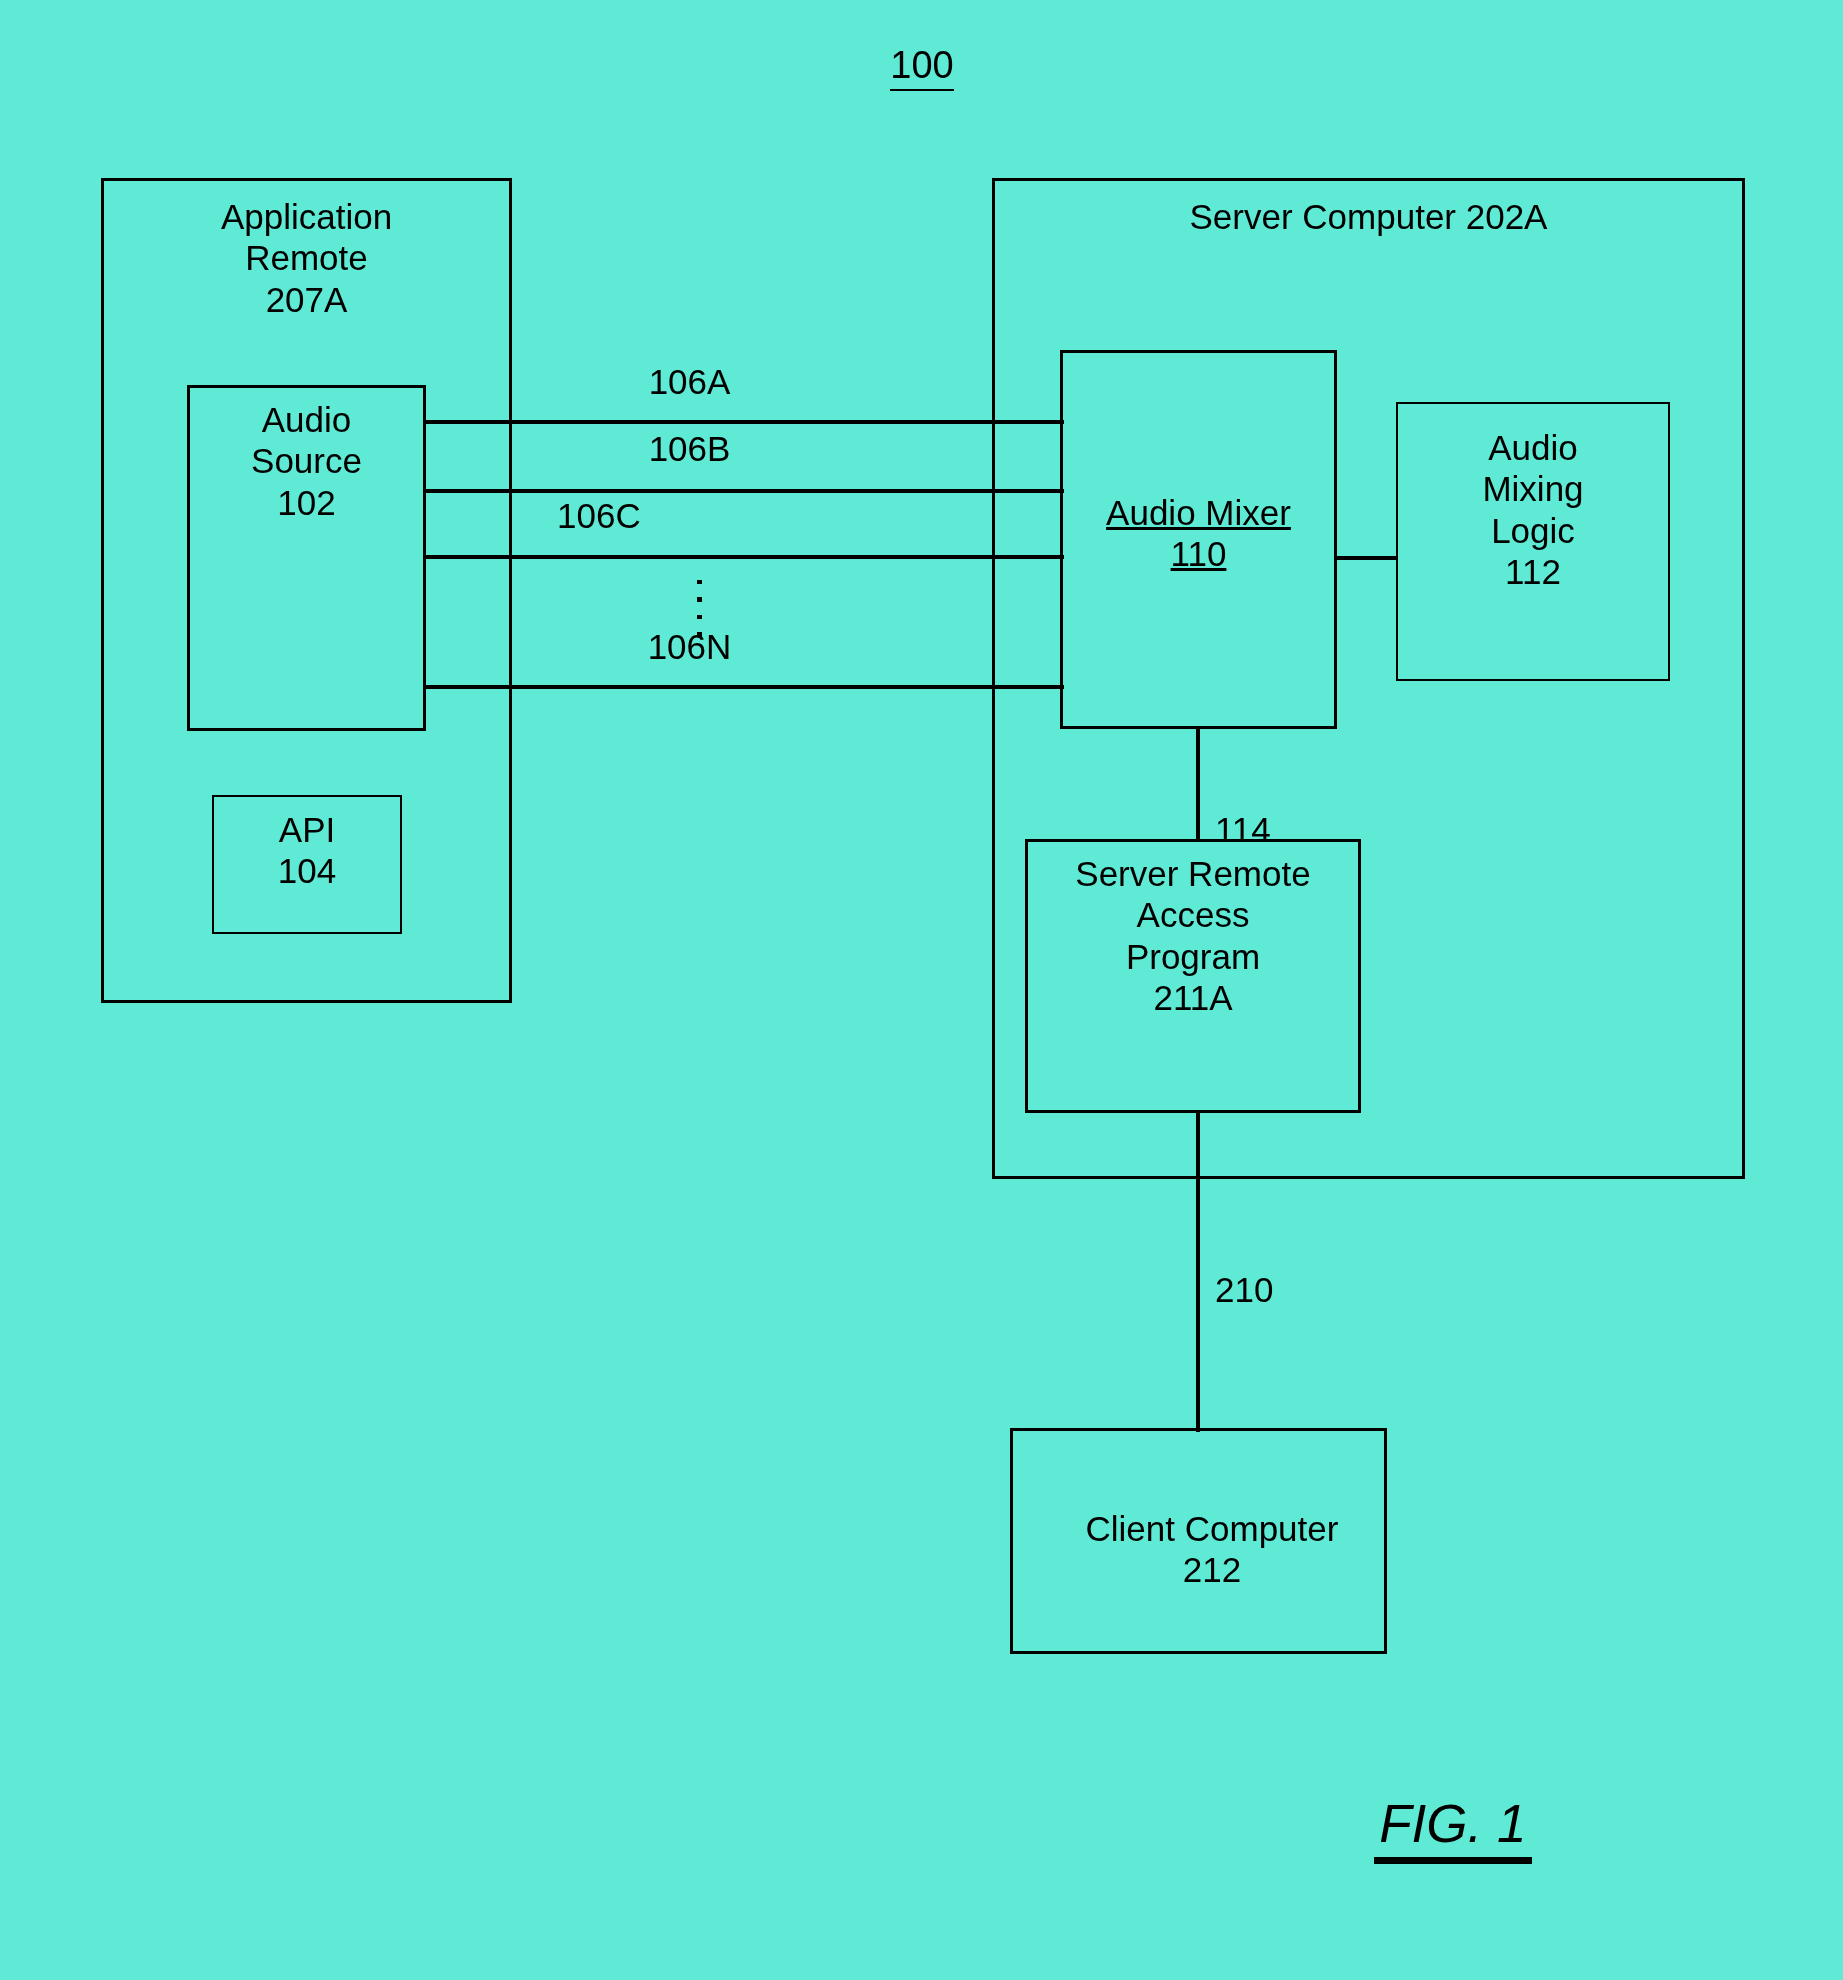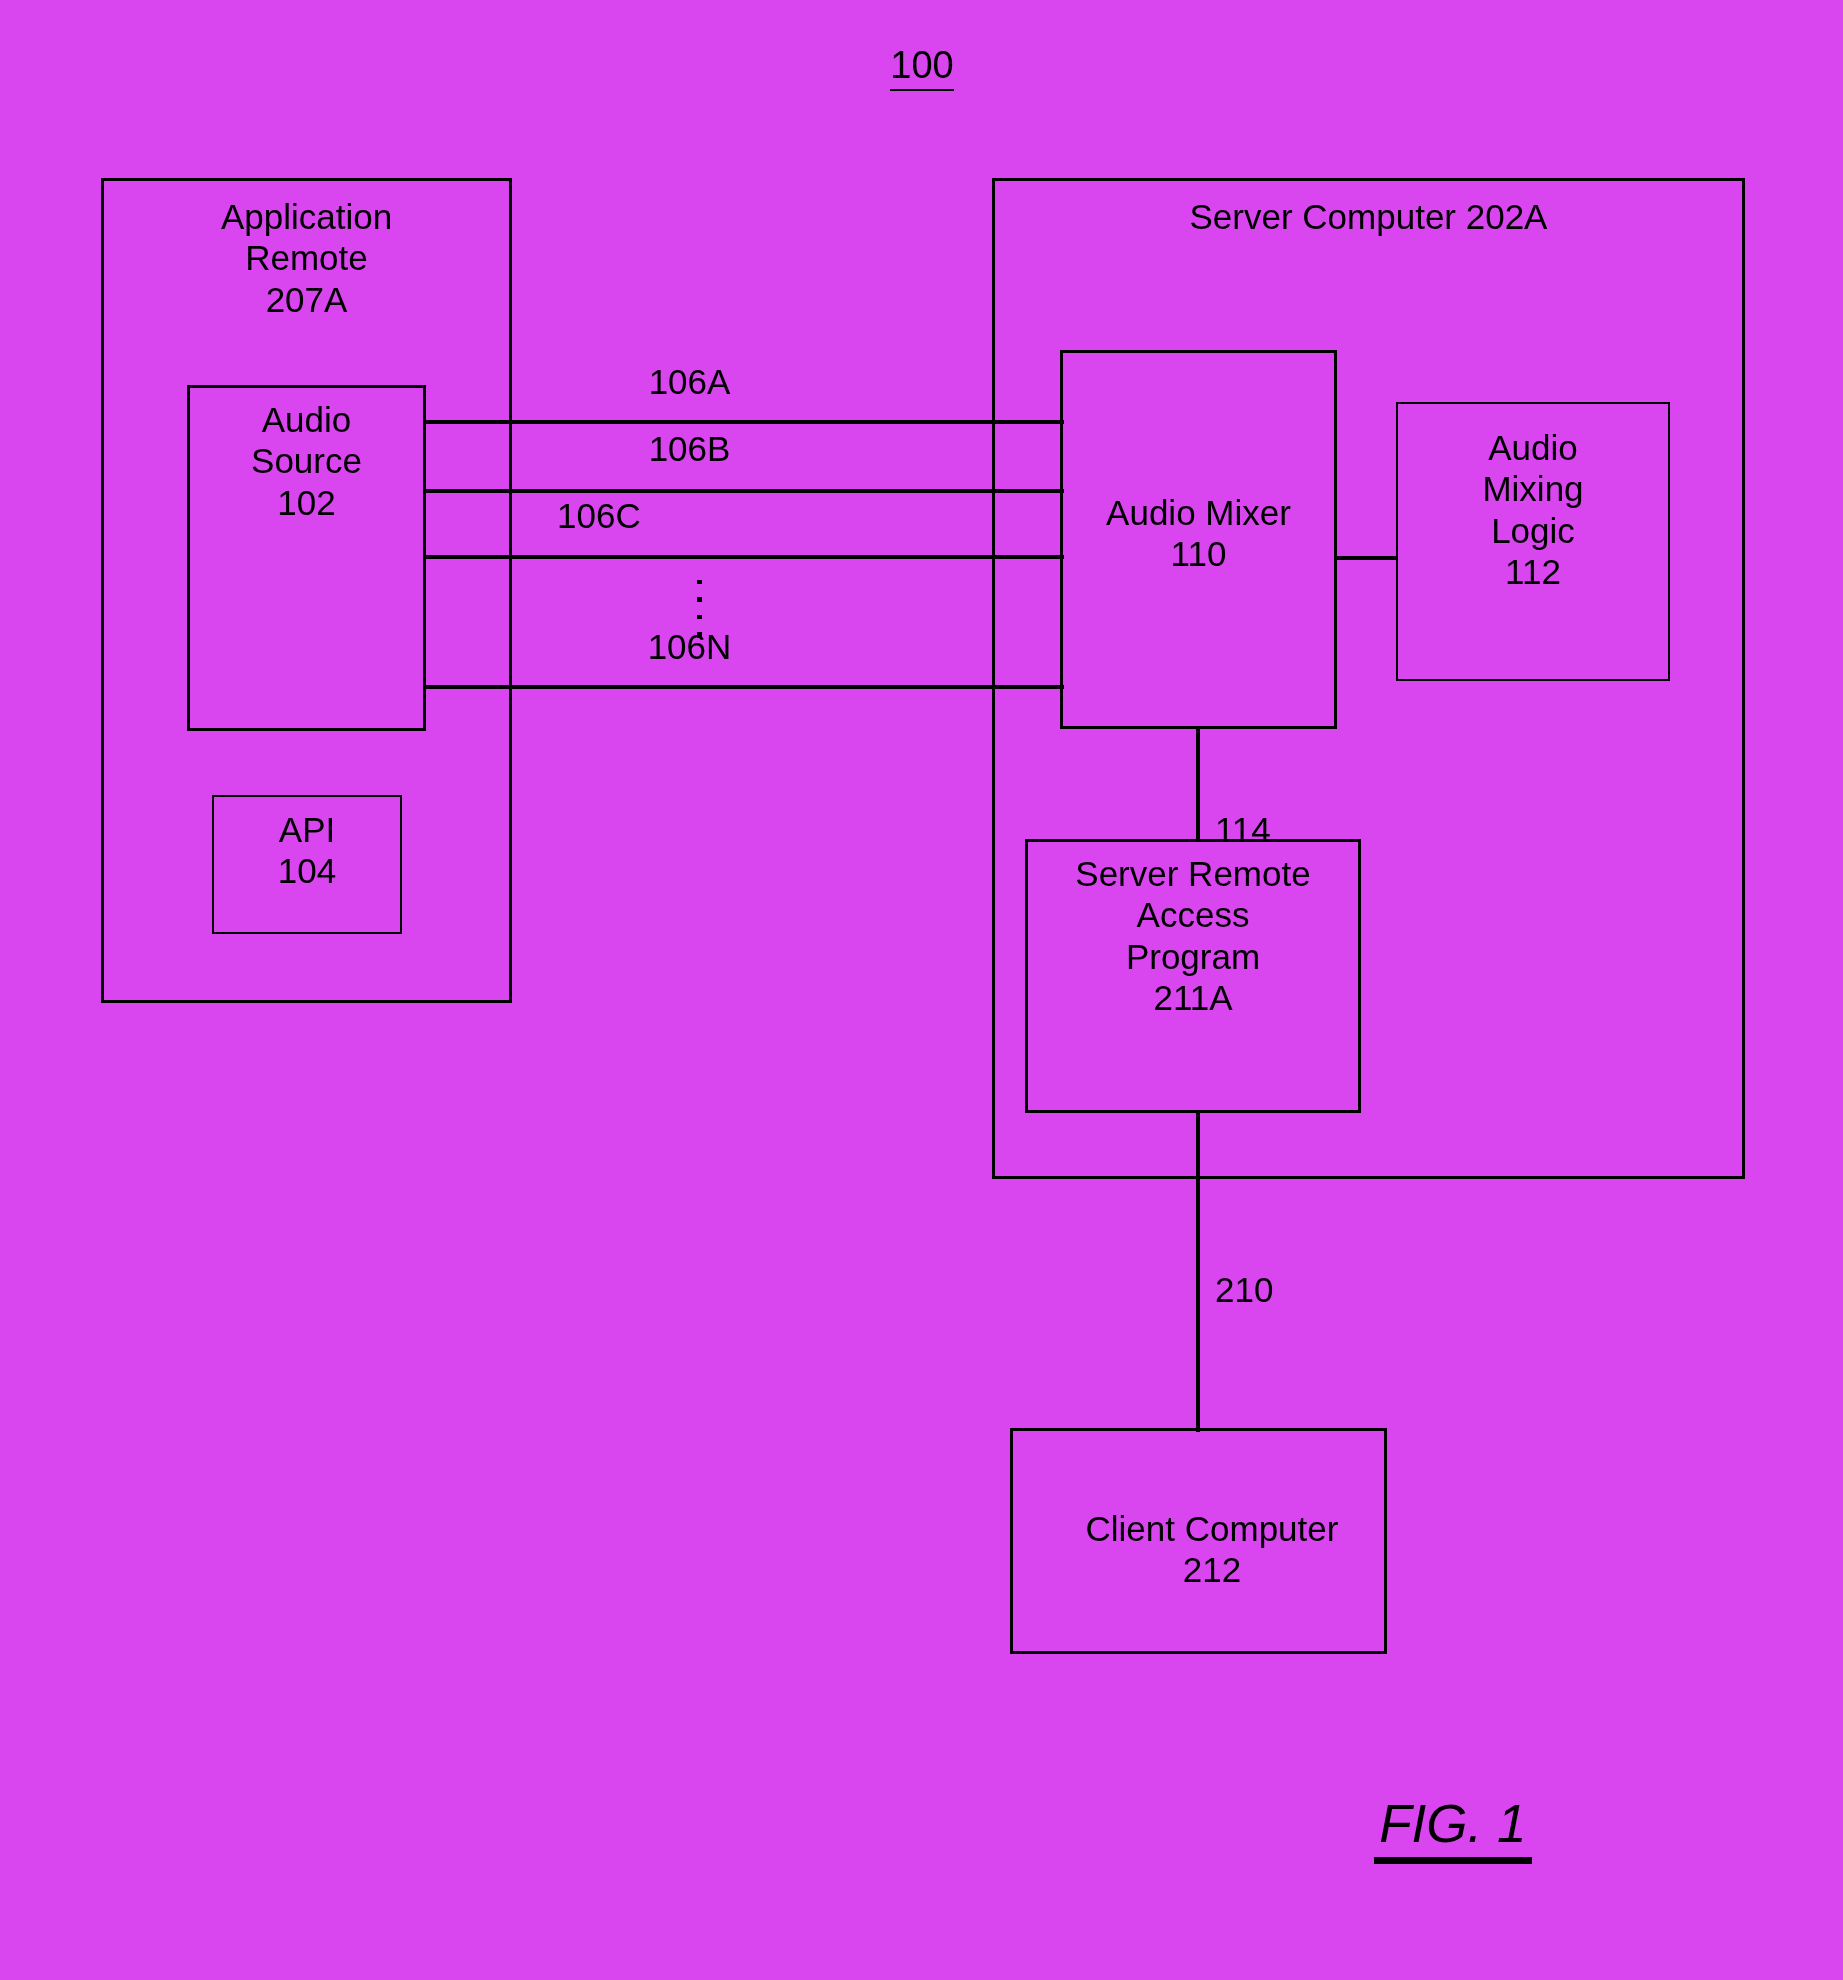--- a/index.html
+++ b/index.html
@@ -4,21 +4,21 @@
 <style>
   html, body {
     margin: 0;
     padding: 0;
     background: #ffffff;
   }
   #figure {
     position: relative;
     width: 1844px;
     height: 1980px;
-    background: #d946ef;
+    background: #5eead4;
     font-family: "Liberation Sans", sans-serif;
     color: #000000;
     overflow: hidden;
   }
 
   
   .box {
     position: absolute;
     box-sizing: border-box;
     border: 3.7px solid #000000;
@@ -89,21 +89,21 @@
   #audio-mixer-box  { left: 1060px; top: 350px;  width: 277px;  height: 379px; }
   #mixing-logic-box { left: 1396px; top: 402px;  width: 274px;  height: 279px; }
   #srap-box         { left: 1025px; top: 839px;  width: 336px;  height: 274px; }
   #client-box       { left: 1010px; top: 1428px; width: 377px;  height: 226px; }
 
   
   #app-program-label  { left: 101px;  top: 196px;  width: 411px; }
   #audio-source-label { left: 187px;  top: 399px;  width: 239px; }
   #api-label          { left: 212px;  top: 809px;  width: 190px; }
   #server-label       { left: 992px; top: 196px;  width: 753px; }
-  #audio-mixer-label  { left: 1060px; top: 492px;  width: 277px; }
+  #audio-mixer-label  { left: 1060px; top: 492px;  width: 277px; text-decoration: underline; }
   #mixing-logic-label { left: 1396px; top: 427px;  width: 274px; }
   #srap-label         { left: 1025px; top: 853px;  width: 336px; }
   #client-label       { left: 1010px; top: 1508px; width: 404px; }
 
   
   .chan-line { left: 423px; width: 641px; }
   #chan-a { top: 420px; }
   #chan-b { top: 489px; }
   #chan-c { top: 555px; }
   #chan-n { top: 685px; }

